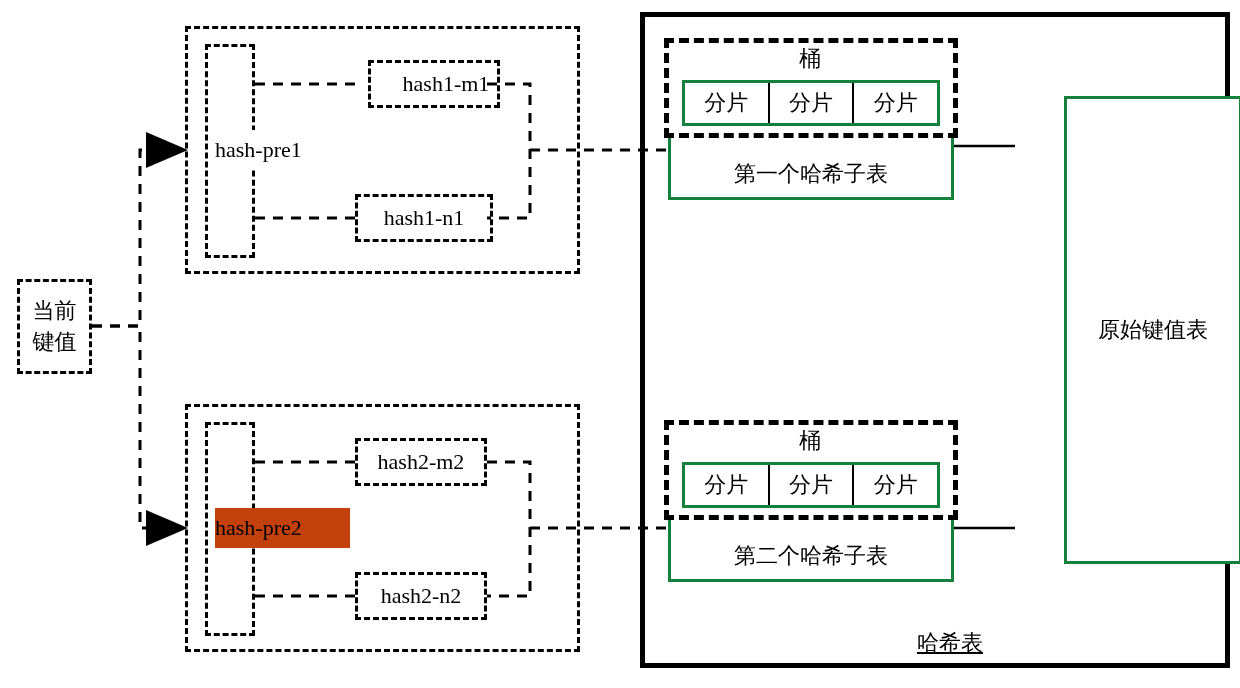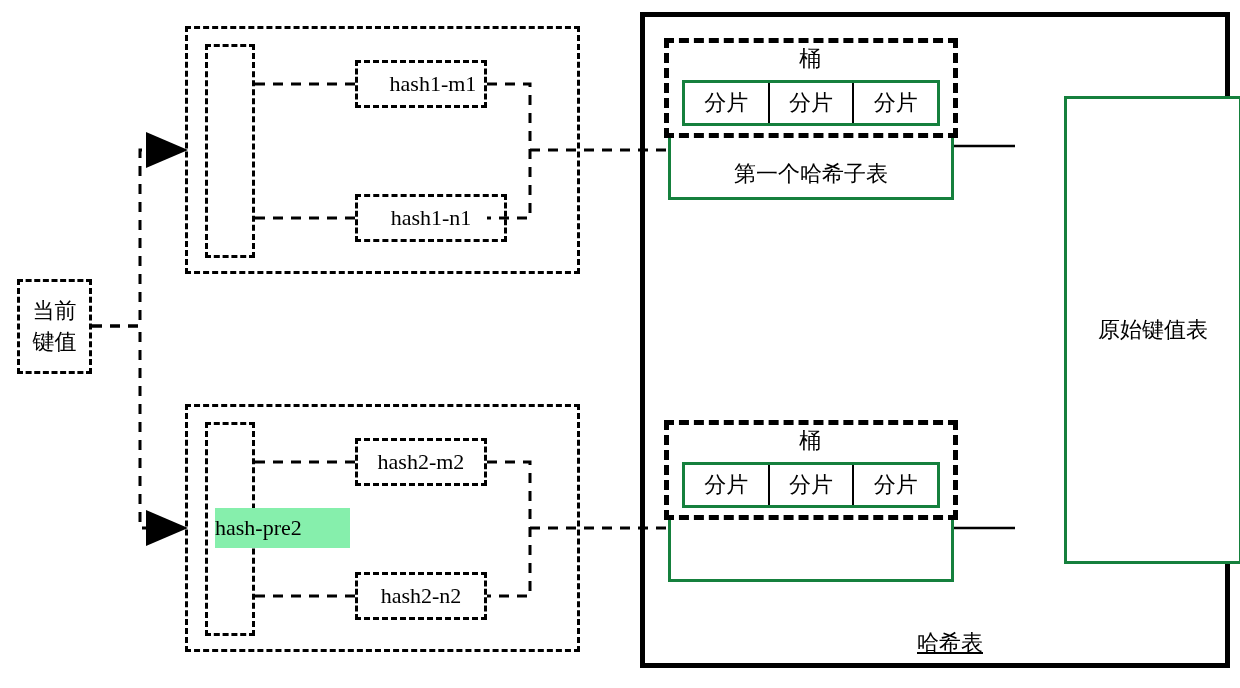--- a/index.html
+++ b/index.html
@@ -61,34 +61,37 @@
 
   <div class="abs dashbox vtext" style="left:17px; top:279px; width:75px; height:95px;">
     <div>当前</div>
     <div>键值</div>
   </div>
 
   <div class="abs dashbox" style="left:185px; top:26px; width:395px; height:248px;"></div>
 
   <div class="abs dashbox" style="left:205px; top:44px; width:50px; height:214px;"></div>
 
+  <div class="abs" style="left:215px; top:130px; width:135px; height:40px; background:#fff; display:flex; align-items:center;">
+    <span>hash-pre1</span>
+  </div>
 
-  <div class="abs dashbox center-text" style="left:355px; top:60px; width:132px; height:48px;padding-left:24px;">
+  <div class="abs dashbox center-text" style="left:368px; top:60px; width:132px; height:48px;padding-left:24px;">
     <span>hash1-m1</span>
   </div>
 
-  <div class="abs dashbox center-text" style="left:355px; top:194px; width:152px; height:48px;">
+  <div class="abs dashbox center-text" style="left:355px; top:194px; width:138px; height:48px;">
     <span>hash1-n1</span>
   </div>
 
   <div class="abs dashbox" style="left:185px; top:404px; width:395px; height:248px;"></div>
 
   <div class="abs dashbox" style="left:205px; top:422px; width:50px; height:214px;"></div>
 
-  <div class="abs" style="left:215px; top:508px; width:135px; height:40px; background:#86efac; display:flex; align-items:center;">
+  <div class="abs" style="left:215px; top:508px; width:135px; height:40px; background:#c2410c; display:flex; align-items:center;">
     <span>hash-pre2</span>
   </div>
 
   <div class="abs dashbox center-text" style="left:355px; top:438px; width:132px; height:48px;">
     <span>hash2-m2</span>
   </div>
 
   <div class="abs dashbox center-text" style="left:355px; top:572px; width:132px; height:48px;text-align:right;">
     <span>hash2-n2</span>
   </div>
@@ -106,20 +109,21 @@
   <div class="abs thickdash" style="left:664px; top:38px; width:294px; height:100px;"></div>
   <div class="abs center-text" style="left:760px; top:44px; width:100px; height:30px;">桶</div>
 
   <div class="abs solidbox" style="left:682px; top:80px; width:258px; height:46px; display:flex;">
     <div class="center-text" style="flex:1; border-right:2px solid #000;">分片</div>
     <div class="center-text" style="flex:1; border-right:2px solid #000;">分片</div>
     <div class="center-text" style="flex:1;">分片</div>
   </div>
 
   <div class="abs solidbox" style="left:668px; top:470px; width:286px; height:112px;"></div>
+  <div class="abs center-text" style="left:668px; top:534px; width:286px; height:44px;">第二个哈希子表</div>
 
   <div class="abs thickdash" style="left:664px; top:420px; width:294px; height:100px;"></div>
   <div class="abs center-text" style="left:760px; top:426px; width:100px; height:30px;">桶</div>
 
   <div class="abs solidbox" style="left:682px; top:462px; width:258px; height:46px; display:flex;">
     <div class="center-text" style="flex:1; border-right:2px solid #000;">分片</div>
     <div class="center-text" style="flex:1; border-right:2px solid #000;">分片</div>
     <div class="center-text" style="flex:1;">分片</div>
   </div>
 

